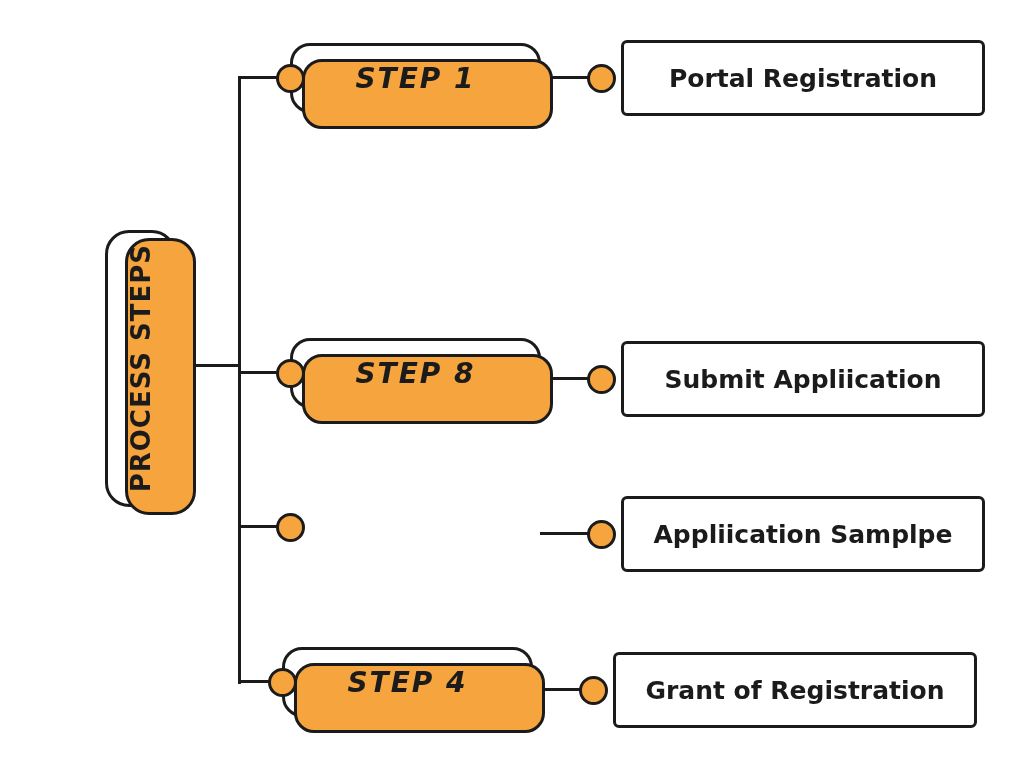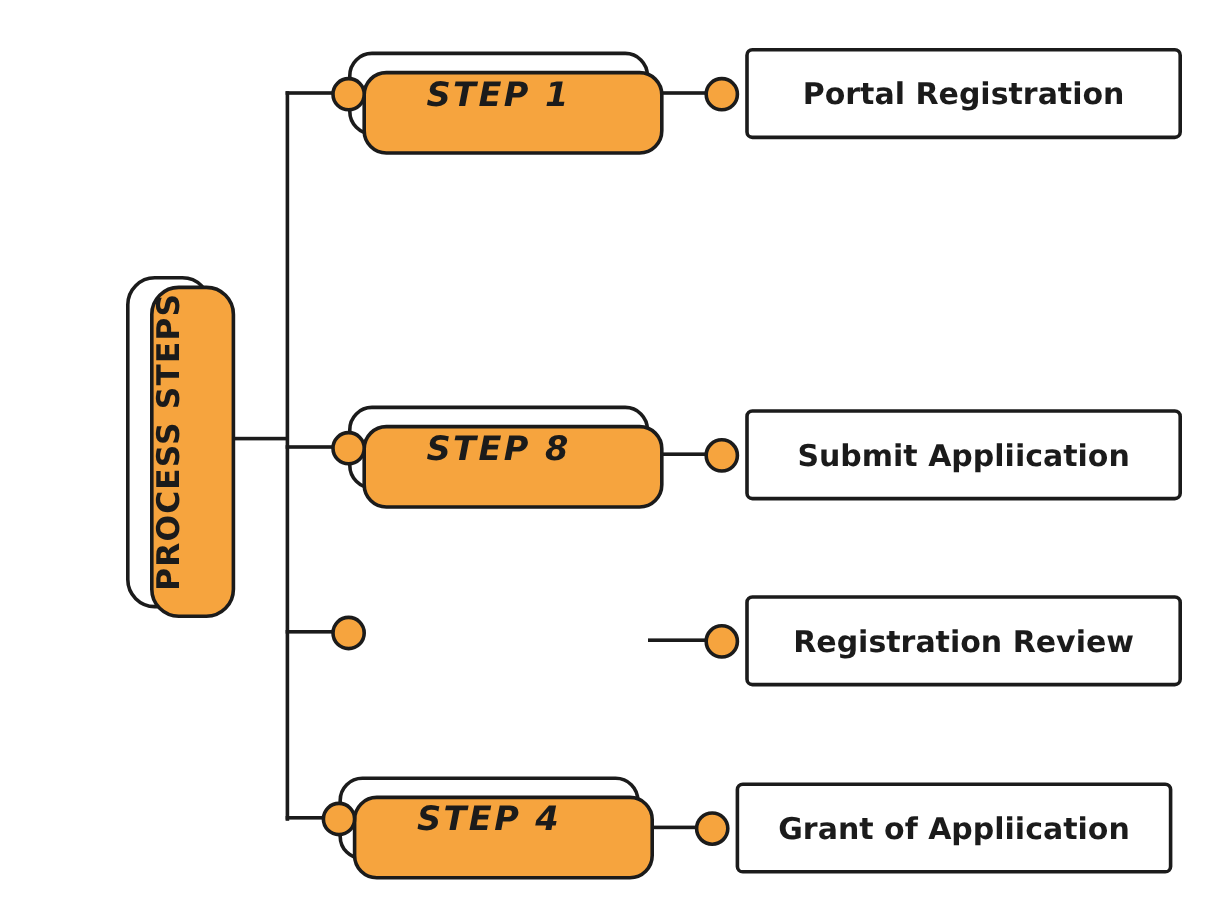--- a/index.html
+++ b/index.html
@@ -124,30 +124,30 @@
       <span class="desc-label">Submit Appliication</span>
     </div>
   </section>
 
   <section class="row" style="--cy:527px; --dx:0px; --rdy:7px">
     <div class="line branch"></div>
     <div class="line link"></div>
     <div class="dot left-dot"></div>
     <div class="dot right-dot"></div>
     <div class="node desc">
-      <span class="desc-label">Registration Review</span>
+      <span class="desc-label">Appliication Samplpe</span>
     </div>
   </section>
 
   <section class="row" style="--cy:682px; --dx:-8px; --rdy:8px">
     <div class="line branch"></div>
     <div class="line link"></div>
     <div class="node step">
       <span class="step-label">STEP 4</span>
     </div>
     <div class="dot left-dot"></div>
     <div class="dot right-dot"></div>
     <div class="node desc">
-      <span class="desc-label">Grant of Appliication</span>
+      <span class="desc-label">Grant of Registration</span>
     </div>
   </section>
 
 </div>
 
 </body></html>

